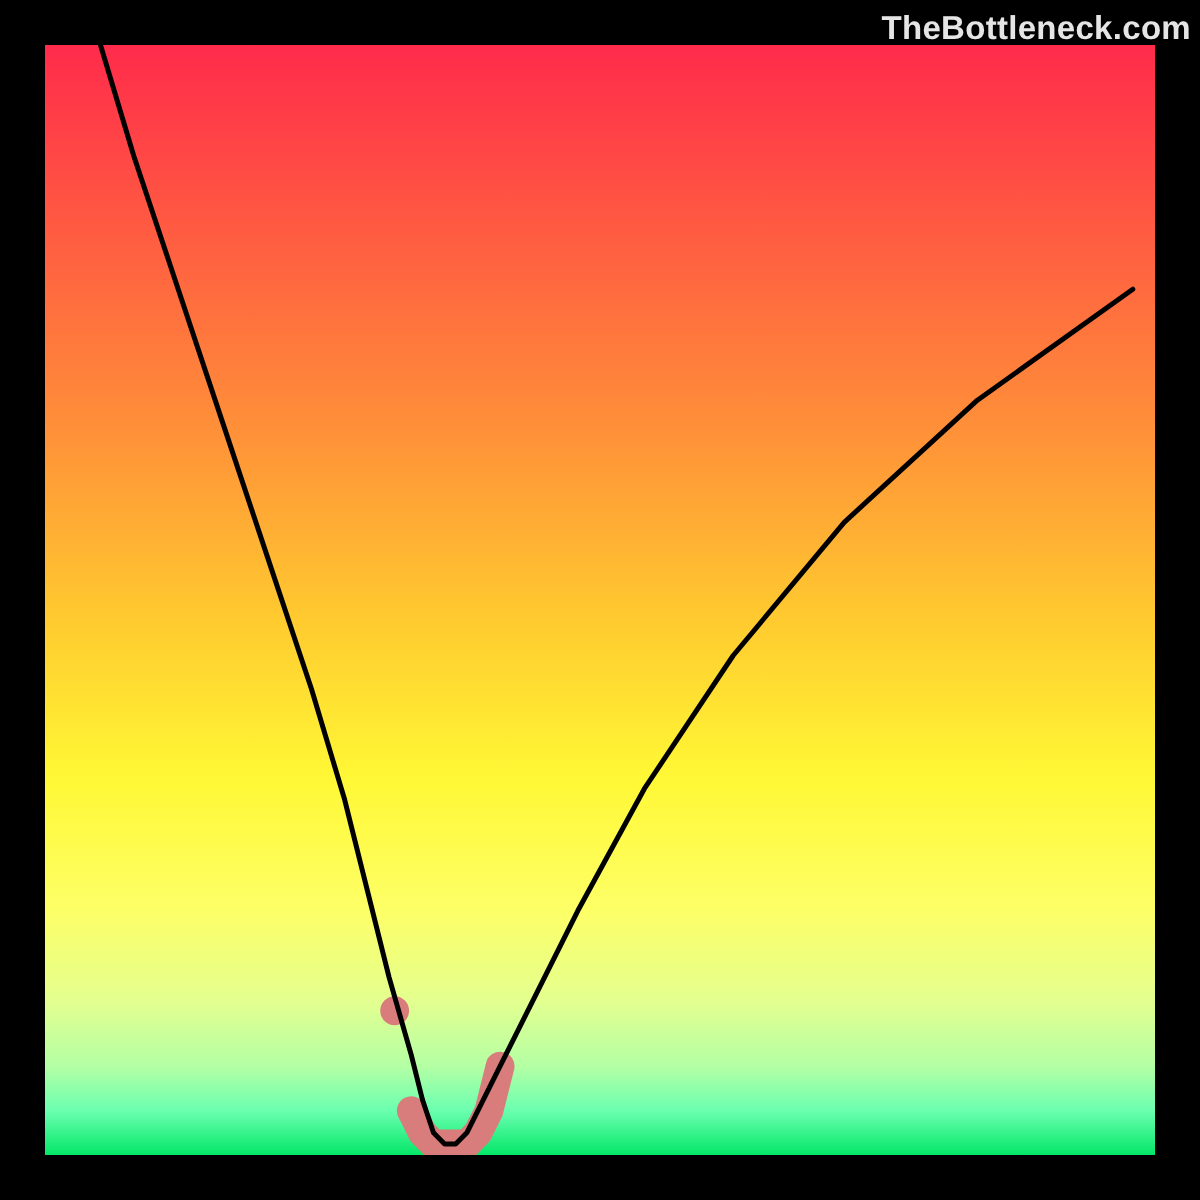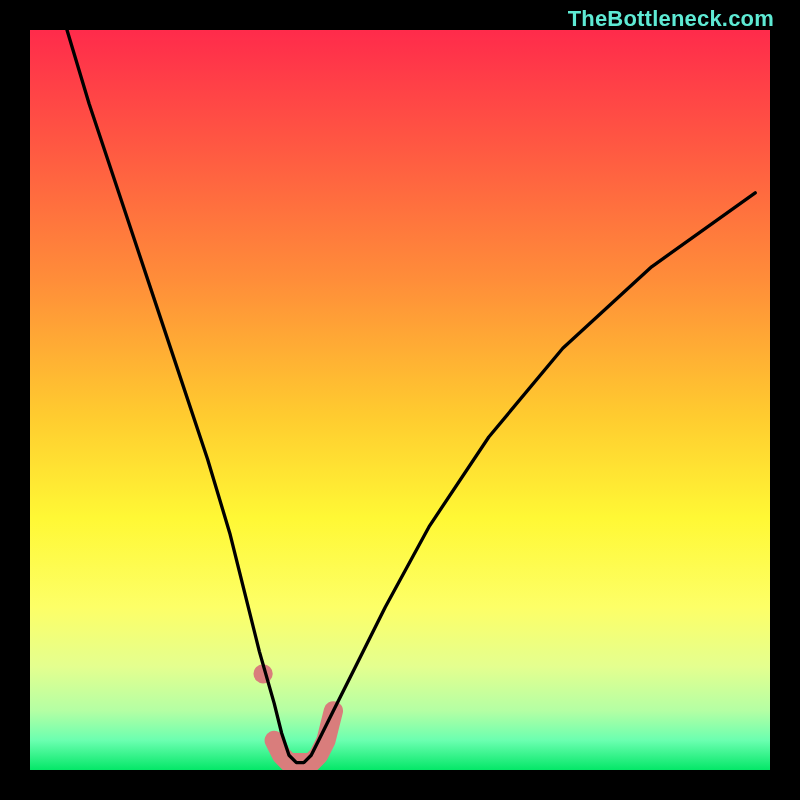--- a/index.html
+++ b/index.html
@@ -34,23 +34,23 @@
   .curve-layer {
     position: absolute;
     left: 0; top: 0;
     width: 100%;
     height: 100%;
     z-index: 2;
   }
   .watermark {
     position: absolute;
     top: 6px;
-    right: 26px;
+    right: 6px;
     z-index: 5;
-    color: #5eead4;
+    color: #e5e5e5;
     font-size: 22px;
     font-weight: 600;
     letter-spacing: 0.2px;
     user-select: none;
   }
 </style>
 </head>
 <body>
 
 <div class="frame">

